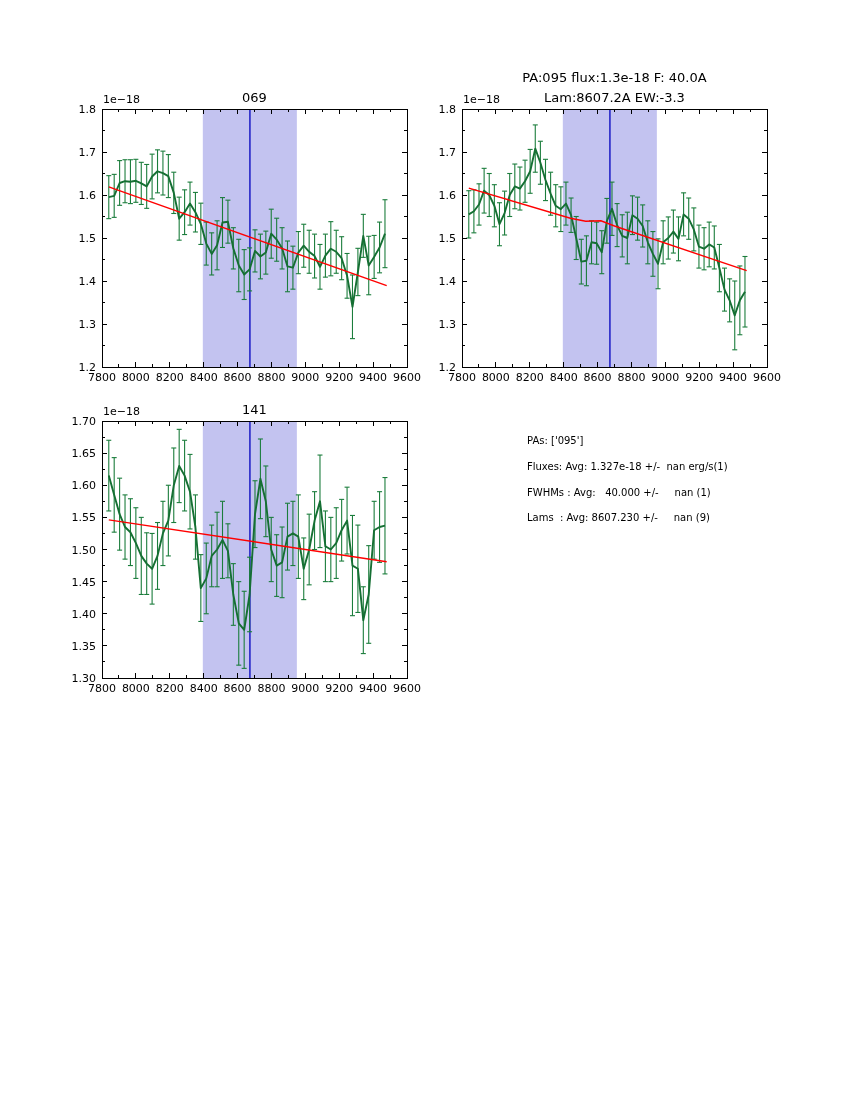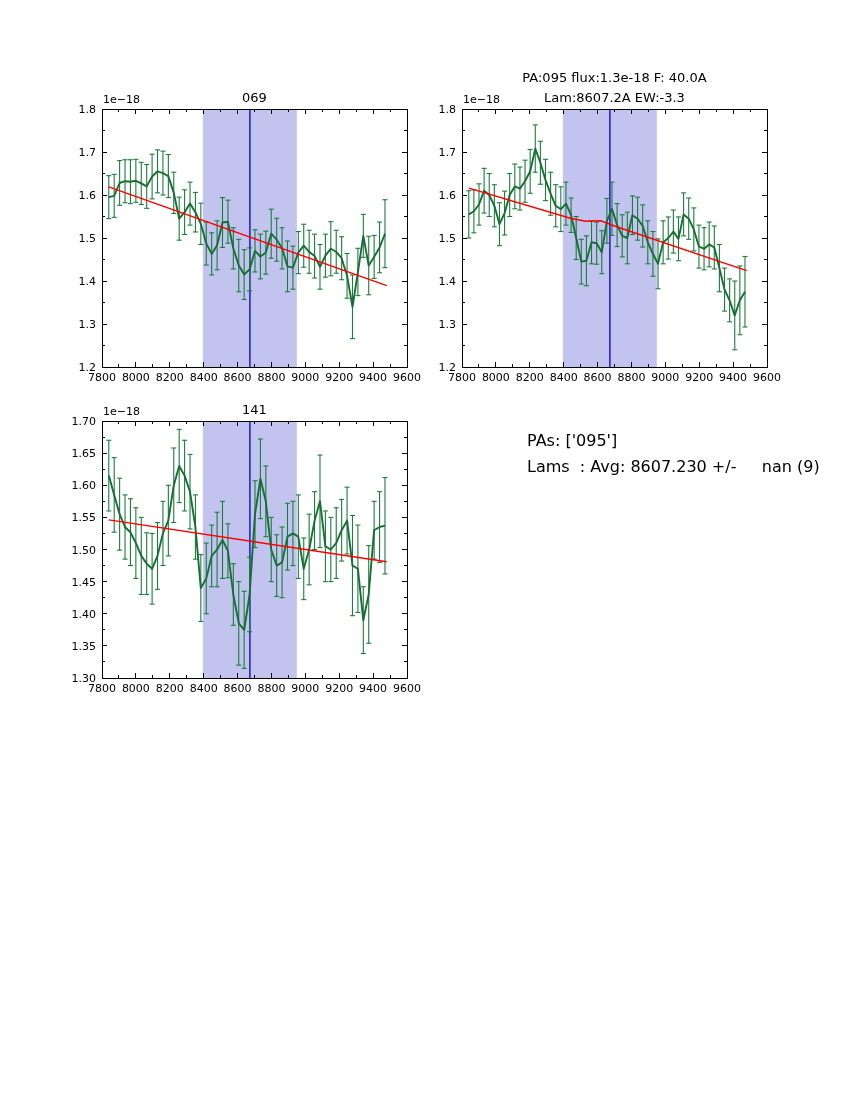--- a/index.html
+++ b/index.html
@@ -1,20 +1,20 @@
 <!DOCTYPE html>
 <html><head>
 <meta charset="utf-8">
 <style>
   html, body { margin:0; padding:0; background:#ffffff; }
   body { width:850px; height:1100px; font-family:"DejaVu Sans", sans-serif; }
   .figure { position:relative; width:850px; height:1100px; background:#ffffff; overflow:hidden; }
   .chart { position:absolute; }
   .chart svg { display:block; }
-  .stats { position:absolute; left:527px; top:428px; font-size:16px; color:#000; }
+  .stats { position:absolute; left:527px; top:428px; font-size:10px; color:#000; }
   .stats .stat-line { white-space:pre; line-height:25.8px; height:25.8px; }
 </style>
 </head>
 <body>
 
 <div class="figure">
   <div class="chart" id="chart-0" style="left: 44px; top: 63px;">
       <svg width="381" height="332">
         <rect x="158.81944444444446" y="46" width="94.04166666666663" height="258" fill="#c3c3f0"></rect>
         <line x1="205.92499999999998" x2="205.92499999999998" y1="46" y2="304" stroke="#0000bf" stroke-width="1.3"></line>
@@ -798,15 +798,17 @@
           <text x="59" y="40" text-anchor="start">1e−18</text>
         </g>
         <g fill="#000000" font-size="13px" font-family="&quot;DejaVu Sans&quot;, sans-serif">
           <text x="210.5" y="39" text-anchor="middle">141</text>
         </g>
       </svg>
     </div>
 
   <div class="stats">
     <div class="stat-line">PAs: ['095']</div>
+    <div class="stat-line">Fluxes: Avg: 1.327e-18 +/-  nan erg/s(1)</div>
+    <div class="stat-line">FWHMs : Avg:   40.000 +/-     nan (1)</div>
     <div class="stat-line">Lams  : Avg: 8607.230 +/-     nan (9)</div>
   </div>
 </div>
 
 </body></html>

